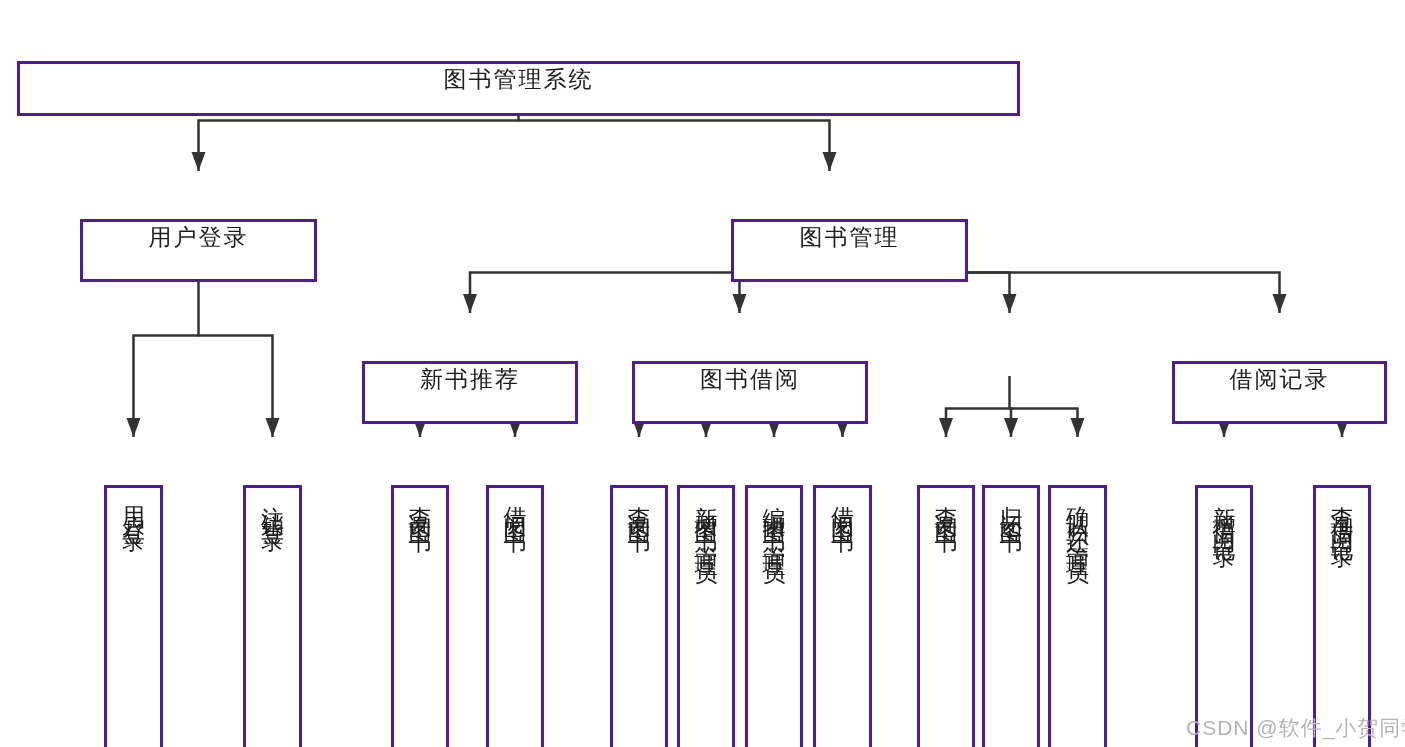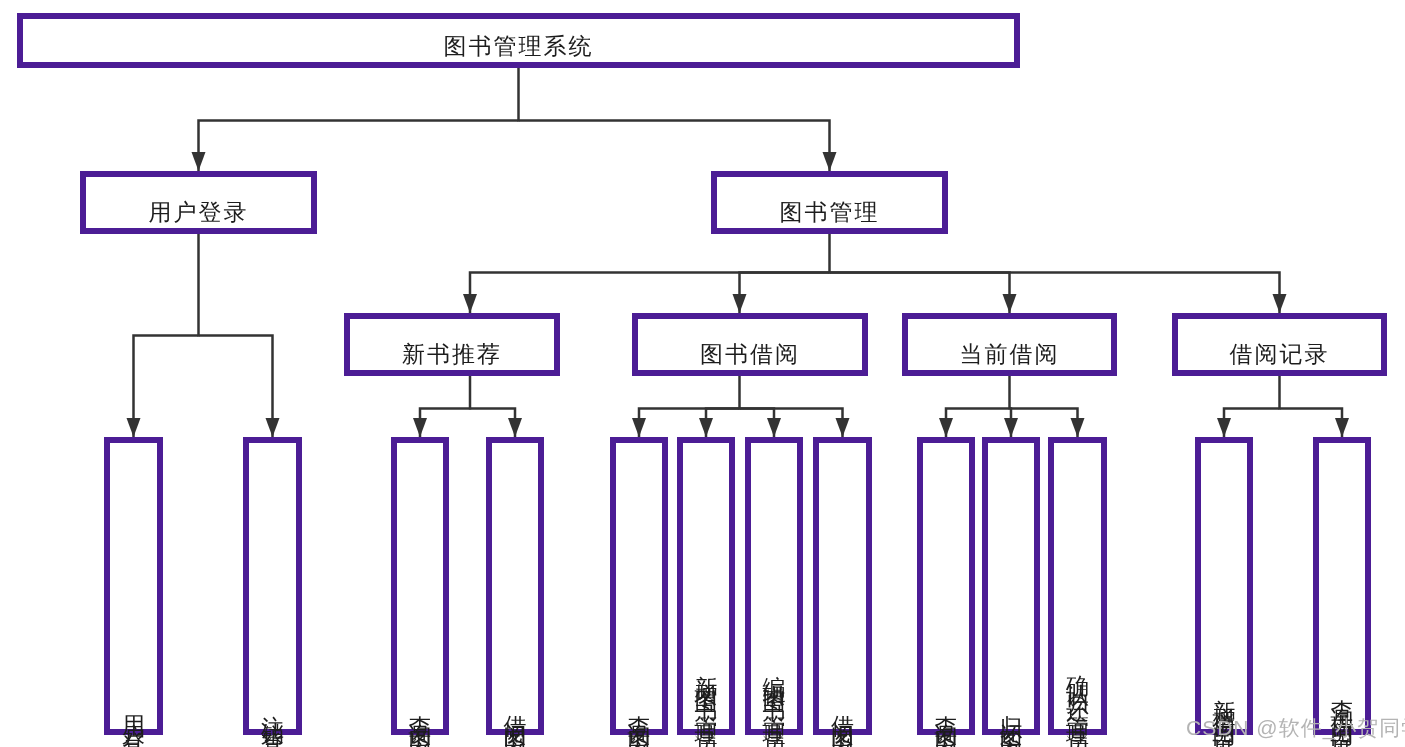--- a/index.html
+++ b/index.html
@@ -2,22 +2,22 @@
 <html><head>
 <meta charset="utf-8">
 <style>
   html,body{margin:0;padding:0;background:#ffffff;}
   .canvas{
     position:relative;width:1405px;height:747px;background:#ffffff;
     font-family:"Liberation Sans",sans-serif;color:#1d1d1d;overflow:hidden;
   }
   .wires{position:absolute;left:0;top:0;}
   .node{
-    position:absolute;background:#ffffff;border:6px solid #4c1d95;box-sizing:border-box;
-    display:flex;align-items:flex-end;justify-content:center;
+    position:absolute;background:#ffffff;border:3px solid #4c1d95;box-sizing:border-box;
+    display:flex;align-items:flex-start;justify-content:center;margin-top:48px;
   }
   .hnode .lbl{font-size:23px;letter-spacing:2px;white-space:nowrap;}
   .vnode .lbl{
     writing-mode:vertical-rl;text-orientation:mixed;
     font-size:23px;letter-spacing:8px;line-height:1;white-space:nowrap;
   }
   .watermark{
     position:absolute;left:1186px;top:714px;font-size:21px;color:#b4b4b4;
     letter-spacing:1px;white-space:nowrap;z-index:5;
   }
@@ -71,32 +71,29 @@
     </g>
   </svg>
 
   <div class="node hnode" style="left:17px;top:13px;width:1003px;height:55px">
     <span class="lbl">图书管理系统</span>
   </div>
 
   <div class="node hnode" style="left:80px;top:171px;width:237px;height:63px">
     <span class="lbl">用户登录</span>
   </div>
-  <div class="node hnode" style="left:711px;top:171px;width:237px;height:63px">
+  <div class="node hnode" style="left:731px;top:171px;width:237px;height:63px">
     <span class="lbl">图书管理</span>
   </div>
 
-  <div class="node hnode" style="left:344px;top:313px;width:216px;height:63px">
+  <div class="node hnode" style="left:362px;top:313px;width:216px;height:63px">
     <span class="lbl">新书推荐</span>
   </div>
   <div class="node hnode" style="left:632px;top:313px;width:236px;height:63px">
     <span class="lbl">图书借阅</span>
-  </div>
-  <div class="node hnode" style="left:902px;top:313px;width:215px;height:63px">
-    <span class="lbl">当前借阅</span>
   </div>
   <div class="node hnode" style="left:1172px;top:313px;width:215px;height:63px">
     <span class="lbl">借阅记录</span>
   </div>
 
   <div class="node vnode" style="left:104px;top:437px;width:59px;height:298px">
     <span class="lbl">用户登录</span>
   </div>
   <div class="node vnode" style="left:243px;top:437px;width:59px;height:298px">
     <span class="lbl">注销登录</span>

